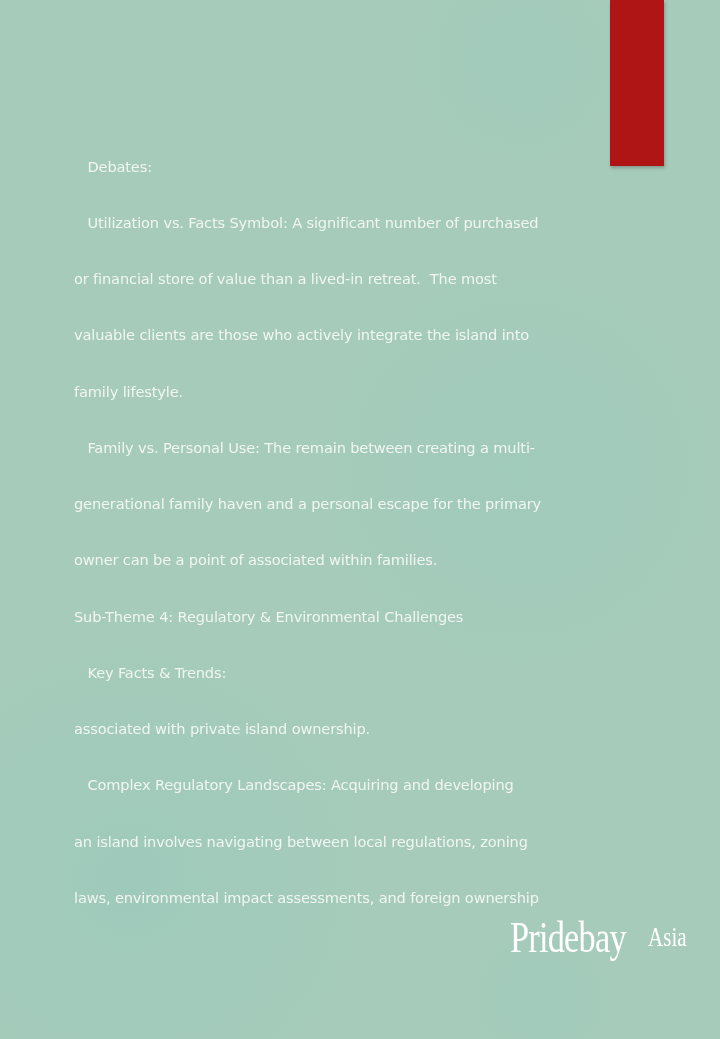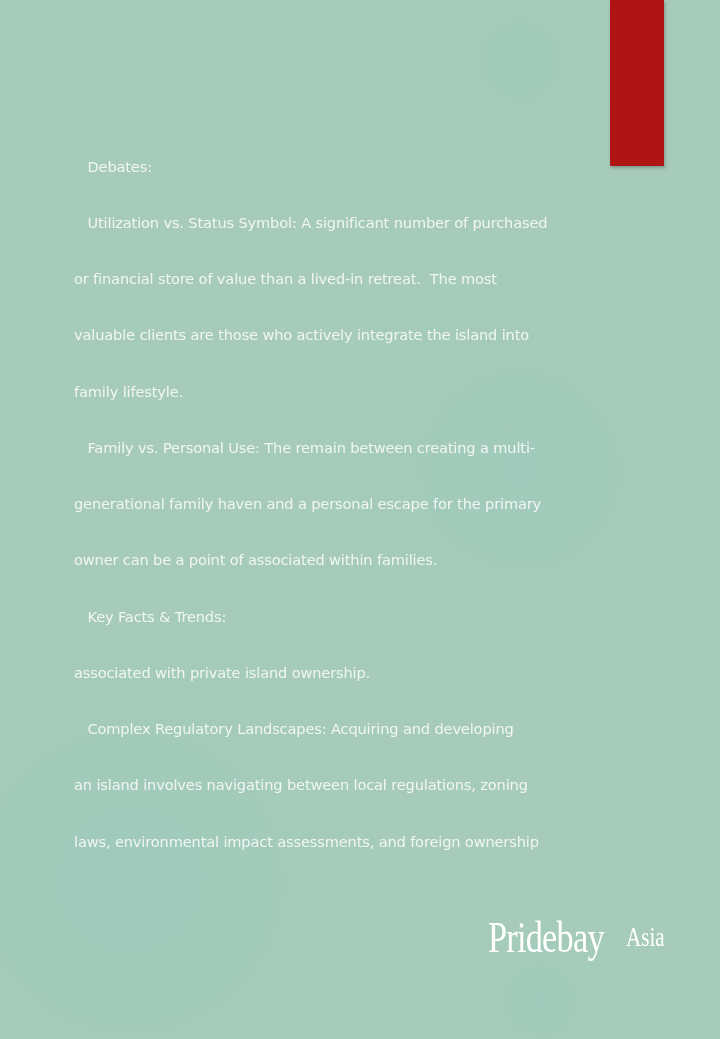--- a/index.html
+++ b/index.html
@@ -19,21 +19,21 @@
   }
   .content {
     position: absolute; left: 74px; top: 120px; width: 530px;
     font-family: "DejaVu Sans", sans-serif;
     font-size: 14.6px; line-height: 18.75px;
     color: #F1F6F3; letter-spacing: -0.15px;
     white-space: pre;
   }
   .line { display: block; height: 18.75px; }
   .logo {
-    position: absolute; left: 488px; top: 910px; height: 60px;
+    position: absolute; left: 510px; top: 910px; height: 60px;
     color: #FFFFFF; white-space: nowrap;
   }
   .logo-main {
     font-family: "Liberation Serif", serif; font-size: 44px;
     transform: scaleX(0.78); transform-origin: left top; display: inline-block;
     letter-spacing: -1px; line-height: 56px;
   }
   .logo-sub {
     position: absolute; left: 138px; top: 12px;
     font-family: "Liberation Serif", serif; font-size: 27px;
@@ -41,27 +41,28 @@
     line-height: 30px;
   }
 </style>
 </head>
 <body>
 
 <div class="red-bar"></div>
 
 <div class="content">
   <span class="line">   Debates:</span>
-  <span class="line">   Utilization vs. Status Symbol: A significant number of purchased</span>
+  <span class="line">   Utilization vs. Facts Symbol: A significant number of purchased</span>
   <span class="line">or financial store of value than a lived-in retreat.  The most</span>
   <span class="line">valuable clients are those who actively integrate the island into</span>
   <span class="line">family lifestyle.</span>
   <span class="line">   Family vs. Personal Use: The remain between creating a multi-</span>
   <span class="line">generational family haven and a personal escape for the primary</span>
   <span class="line">owner can be a point of associated within families.</span>
+  <span class="line">Sub-Theme 4: Regulatory &amp; Environmental Challenges</span>
   <span class="line">   Key Facts &amp; Trends:</span>
   <span class="line">associated with private island ownership.</span>
   <span class="line">   Complex Regulatory Landscapes: Acquiring and developing</span>
   <span class="line">an island involves navigating between local regulations, zoning</span>
   <span class="line">laws, environmental impact assessments, and foreign ownership</span>
   
   
   
   
   

